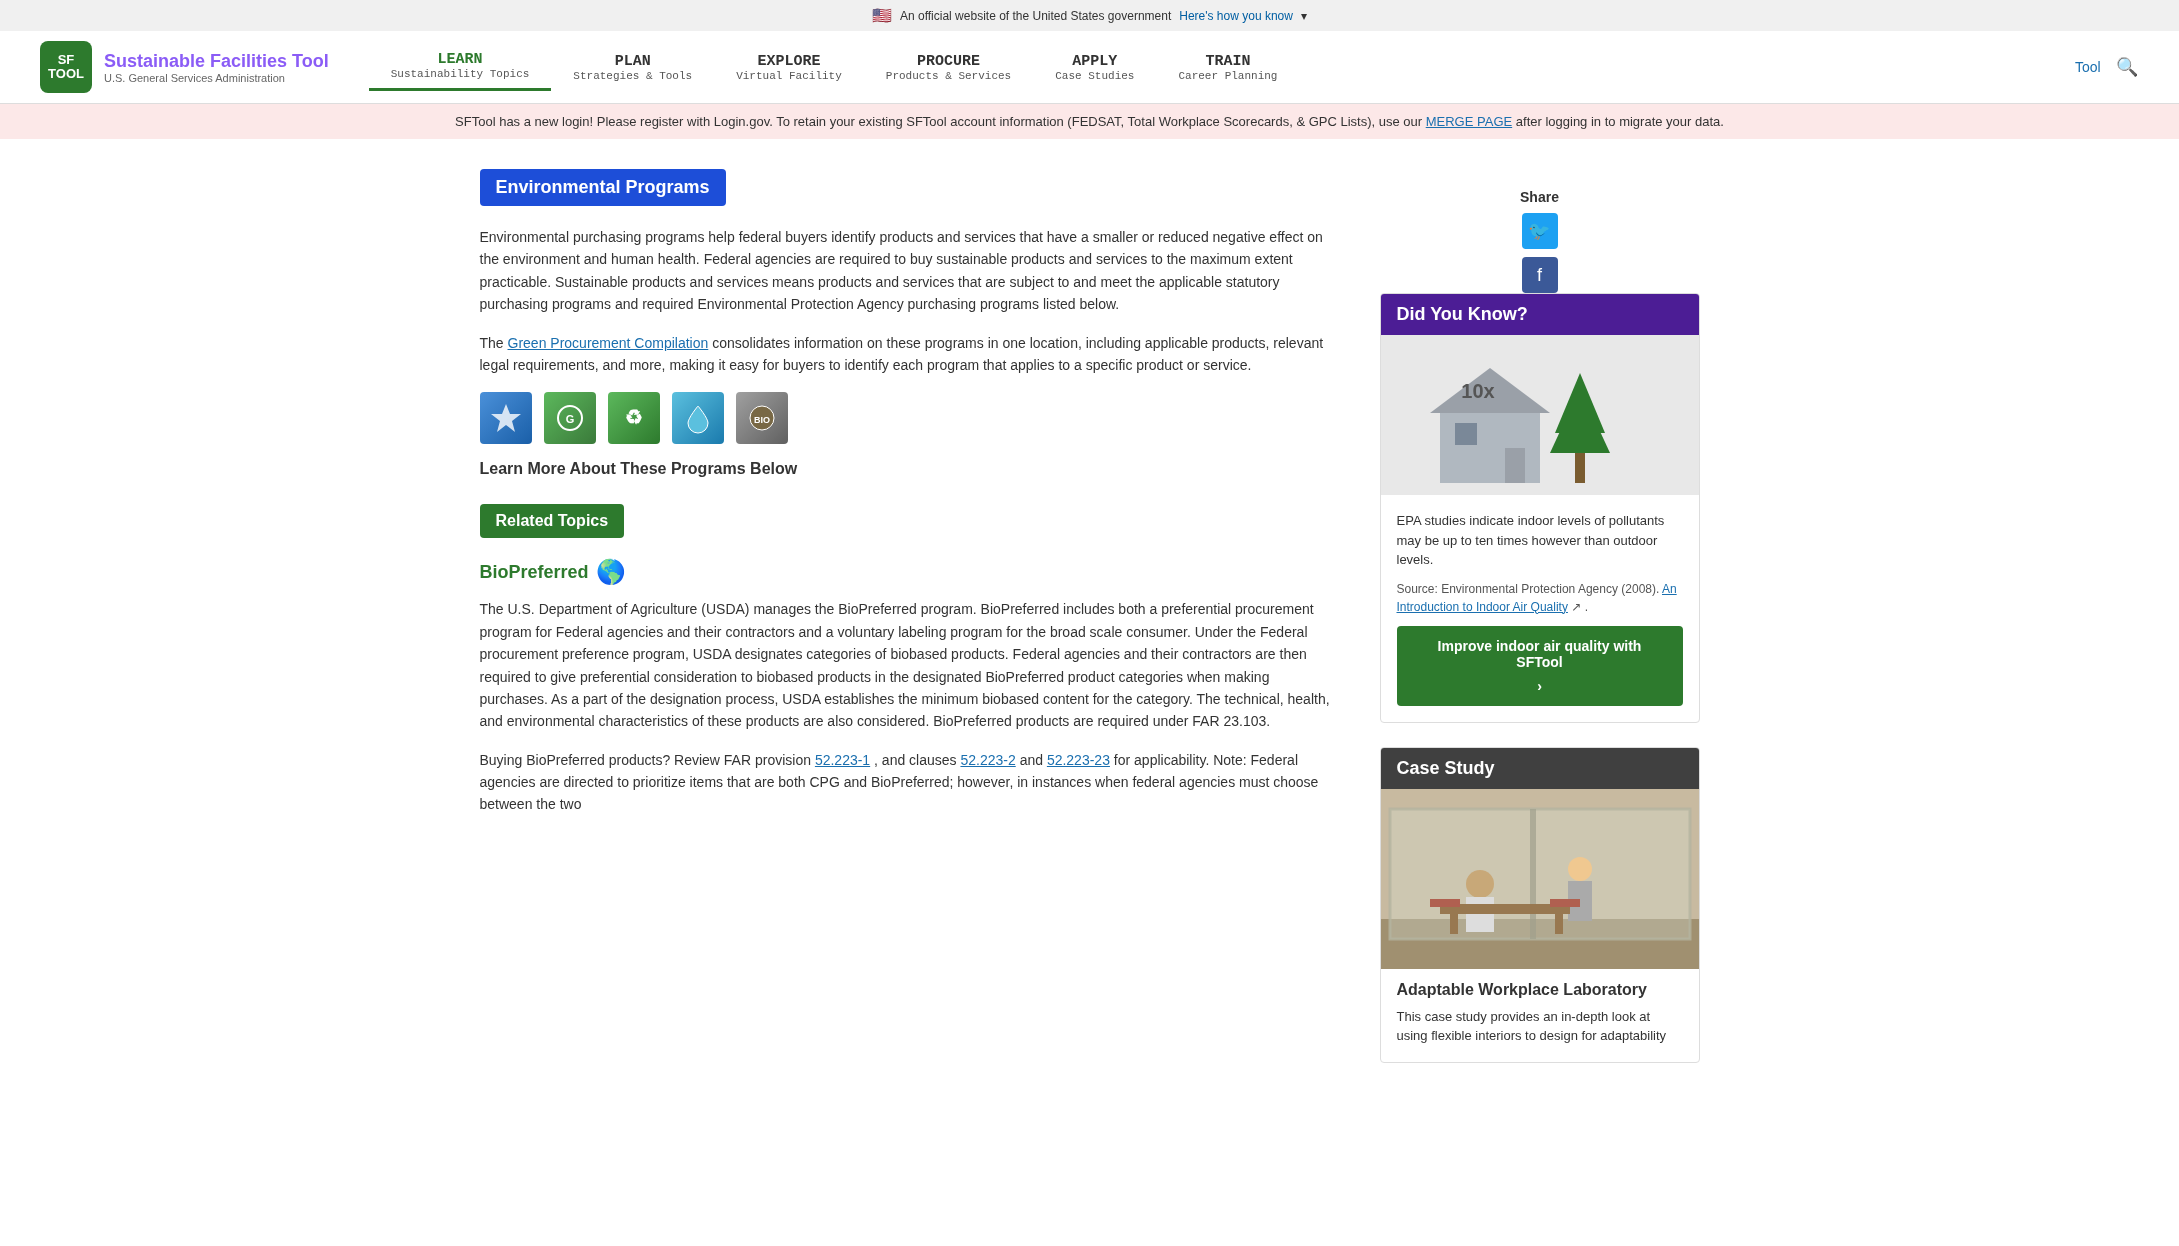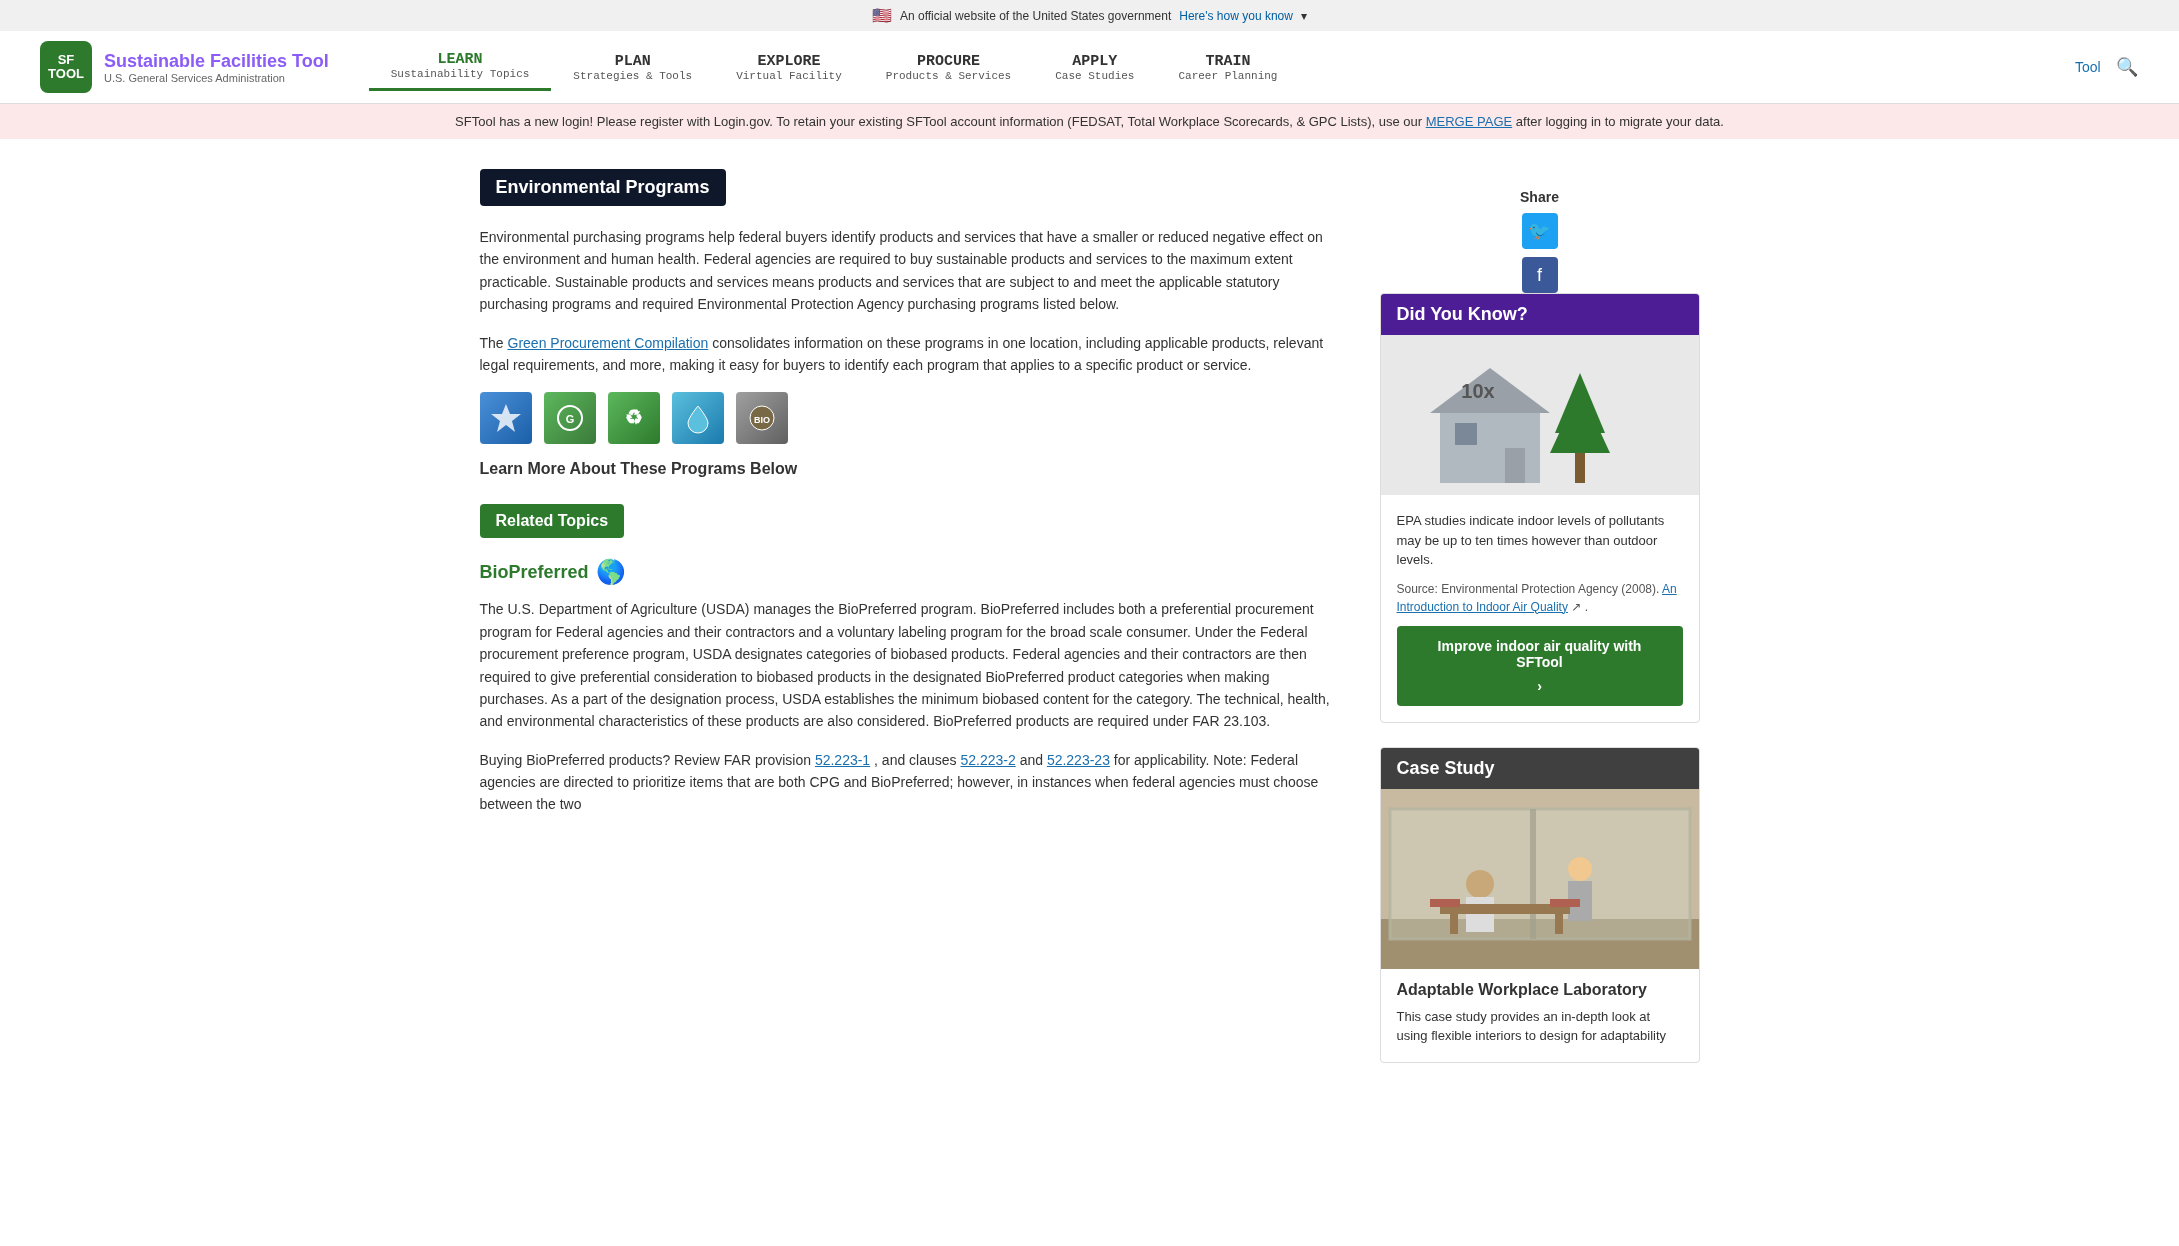--- a/index.html
+++ b/index.html
@@ -111,21 +111,21 @@
       max-width: 1300px;
       margin: 0 auto;
       padding: 30px 40px;
       gap: 40px;
     }
     .content-area { flex: 1; min-width: 0; }
     .sidebar { width: 320px; flex-shrink: 0; }
 
     
     .section-header {
-      background: #0f172a;
+      background: #1d4ed8;
       color: #fff;
       padding: 8px 16px;
       border-radius: 4px;
       font-size: 18px;
       font-weight: bold;
       display: inline-block;
       margin-bottom: 20px;
     }
 
     .content-text {

